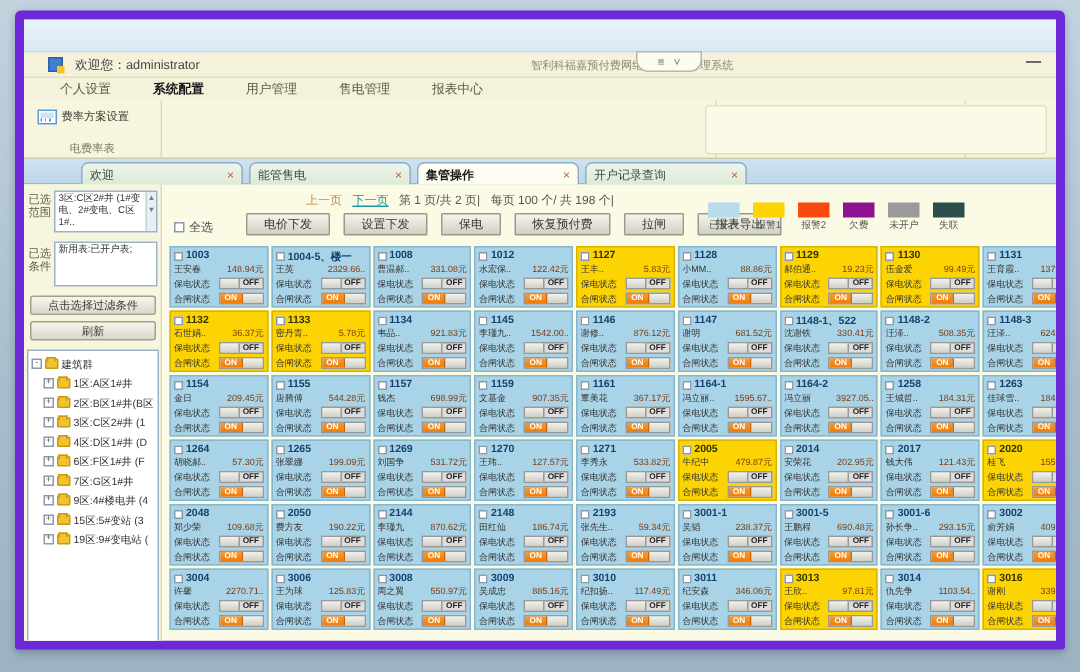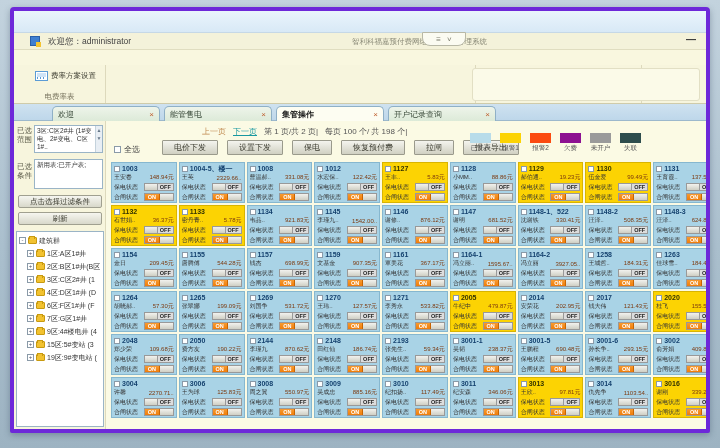--- a/index.html
+++ b/index.html
@@ -1,19 +1,19 @@
 <!DOCTYPE html>
 <html><head>
 <meta charset="utf-8">
 <style>
   * { margin:0; padding:0; box-sizing:border-box; font-family:"Liberation Sans","DejaVu Sans",sans-serif; }
   html,body { width:720px; height:448px; overflow:hidden; }
   body { background:linear-gradient(180deg,#c3d3de 0%,#aabfcd 55%,#9db3c2 100%); position:relative; }
   .window { position:absolute; left:10px; top:7px; width:700px; height:426px;
-            background:#f9f7df; border:4px solid #6d28d9; border-radius:4px 4px 2px 2px;
+            background:#f9f7df; border:6px solid #6d28d9; border-radius:4px 4px 2px 2px;
             box-shadow:0 2px 6px rgba(40,60,80,.35); overflow:hidden; }
   
   .win-top { position:absolute; left:0; top:0; width:100%; height:22px;
              background:linear-gradient(180deg,#eaf4fc,#d8e9f6); border-bottom:1px solid #c6d8e6; }
   
   .title-row { position:absolute; left:0; top:22px; width:100%; height:17px; background:#f4f2da;
                border-bottom:1px solid #e0ddc0; }
   .app-icon { position:absolute; left:16px; top:3px; width:10px; height:10px;
               background:#3f7fd0; border:1px solid #2a5fa8; }
   .app-icon::after { content:""; position:absolute; right:-2px; bottom:-2px; width:5px; height:5px; background:#f4c430; }
@@ -25,21 +25,21 @@
   .minimize { position:absolute; right:10px; top:1px; font-size:10px; color:#3a3a3a; font-weight:bold; }
   
   .menu-row { position:absolute; left:0; top:39px; width:100%; height:15px; background:#f4f2da; display:flex;
               padding-left:10px; }
   .menu-item { font-size:8.5px; color:#5a5a48; padding:2px 14px; cursor:pointer; }
   .menu-item.active { color:#1a1a1a; font-weight:bold; }
   
   .ribbon { position:absolute; left:0; top:54px; width:100%; height:39px; background:#f7f5dd;
             border-bottom:1px solid #cfcbaa; }
   .rgroup { position:absolute; top:0; height:100%; border-right:1px solid #ddd9bc; }
-  .rgroup-buttons { display:flex; gap:6px; padding:4px 6px 0 18px; }
+  .rgroup-buttons { display:flex; gap:6px; padding:4px 6px 0 6px; }
   .rbtn { display:flex; align-items:center; gap:3px; padding:2px 3px; cursor:pointer; }
   .ricon { width:13px; height:10px; background:#fff; border:1px solid #5b9bd5; position:relative; flex:0 0 auto; }
   .ricon::before { content:""; position:absolute; left:1px; right:1px; top:1px; height:4px; background:#cfe4f7; }
   .ricon::after { content:""; position:absolute; left:1px; right:1px; bottom:1px; height:2px;
                   background:repeating-linear-gradient(90deg,#5b9bd5 0 1px,#fff 1px 3px); }
   .rbtn-label { font-size:7.5px; color:#3a3a2e; white-space:nowrap; }
   .rgroup-name { position:absolute; bottom:1px; width:100%; text-align:center; font-size:7.5px; color:#7a7660; }
   .ribbon-empty { position:absolute; right:6px; top:3px; width:228px; height:33px; background:#fbfae8;
                   border:1px solid #e2dfc4; border-radius:3px; }
   
@@ -123,20 +123,32 @@
     <span class="app-icon"></span>
     <span class="welcome">欢迎您：administrator</span>
     <span class="win-title">智利科福嘉预付费网络配电监控管理系统</span>
     <span class="win-pill">
         <span>≡</span>
         <span>˅</span>
       </span>
     <span class="minimize">—</span>
   </div>
 
+  <div class="menu-row">
+
+      <div class="menu-item">个人设置</div>
+
+      <div class="menu-item active">系统配置</div>
+
+      <div class="menu-item">用户管理</div>
+
+      <div class="menu-item">售电管理</div>
+
+      <div class="menu-item">报表中心</div>
+    </div>
 
   <div class="ribbon">
     <div class="rgroup" style="left:0;width:92px;">
       <div class="rgroup-buttons">
 
           <div class="rbtn">
             <span class="ricon"></span>
             <span class="rbtn-label">费率方案设置</span>
           </div>
         </div>

